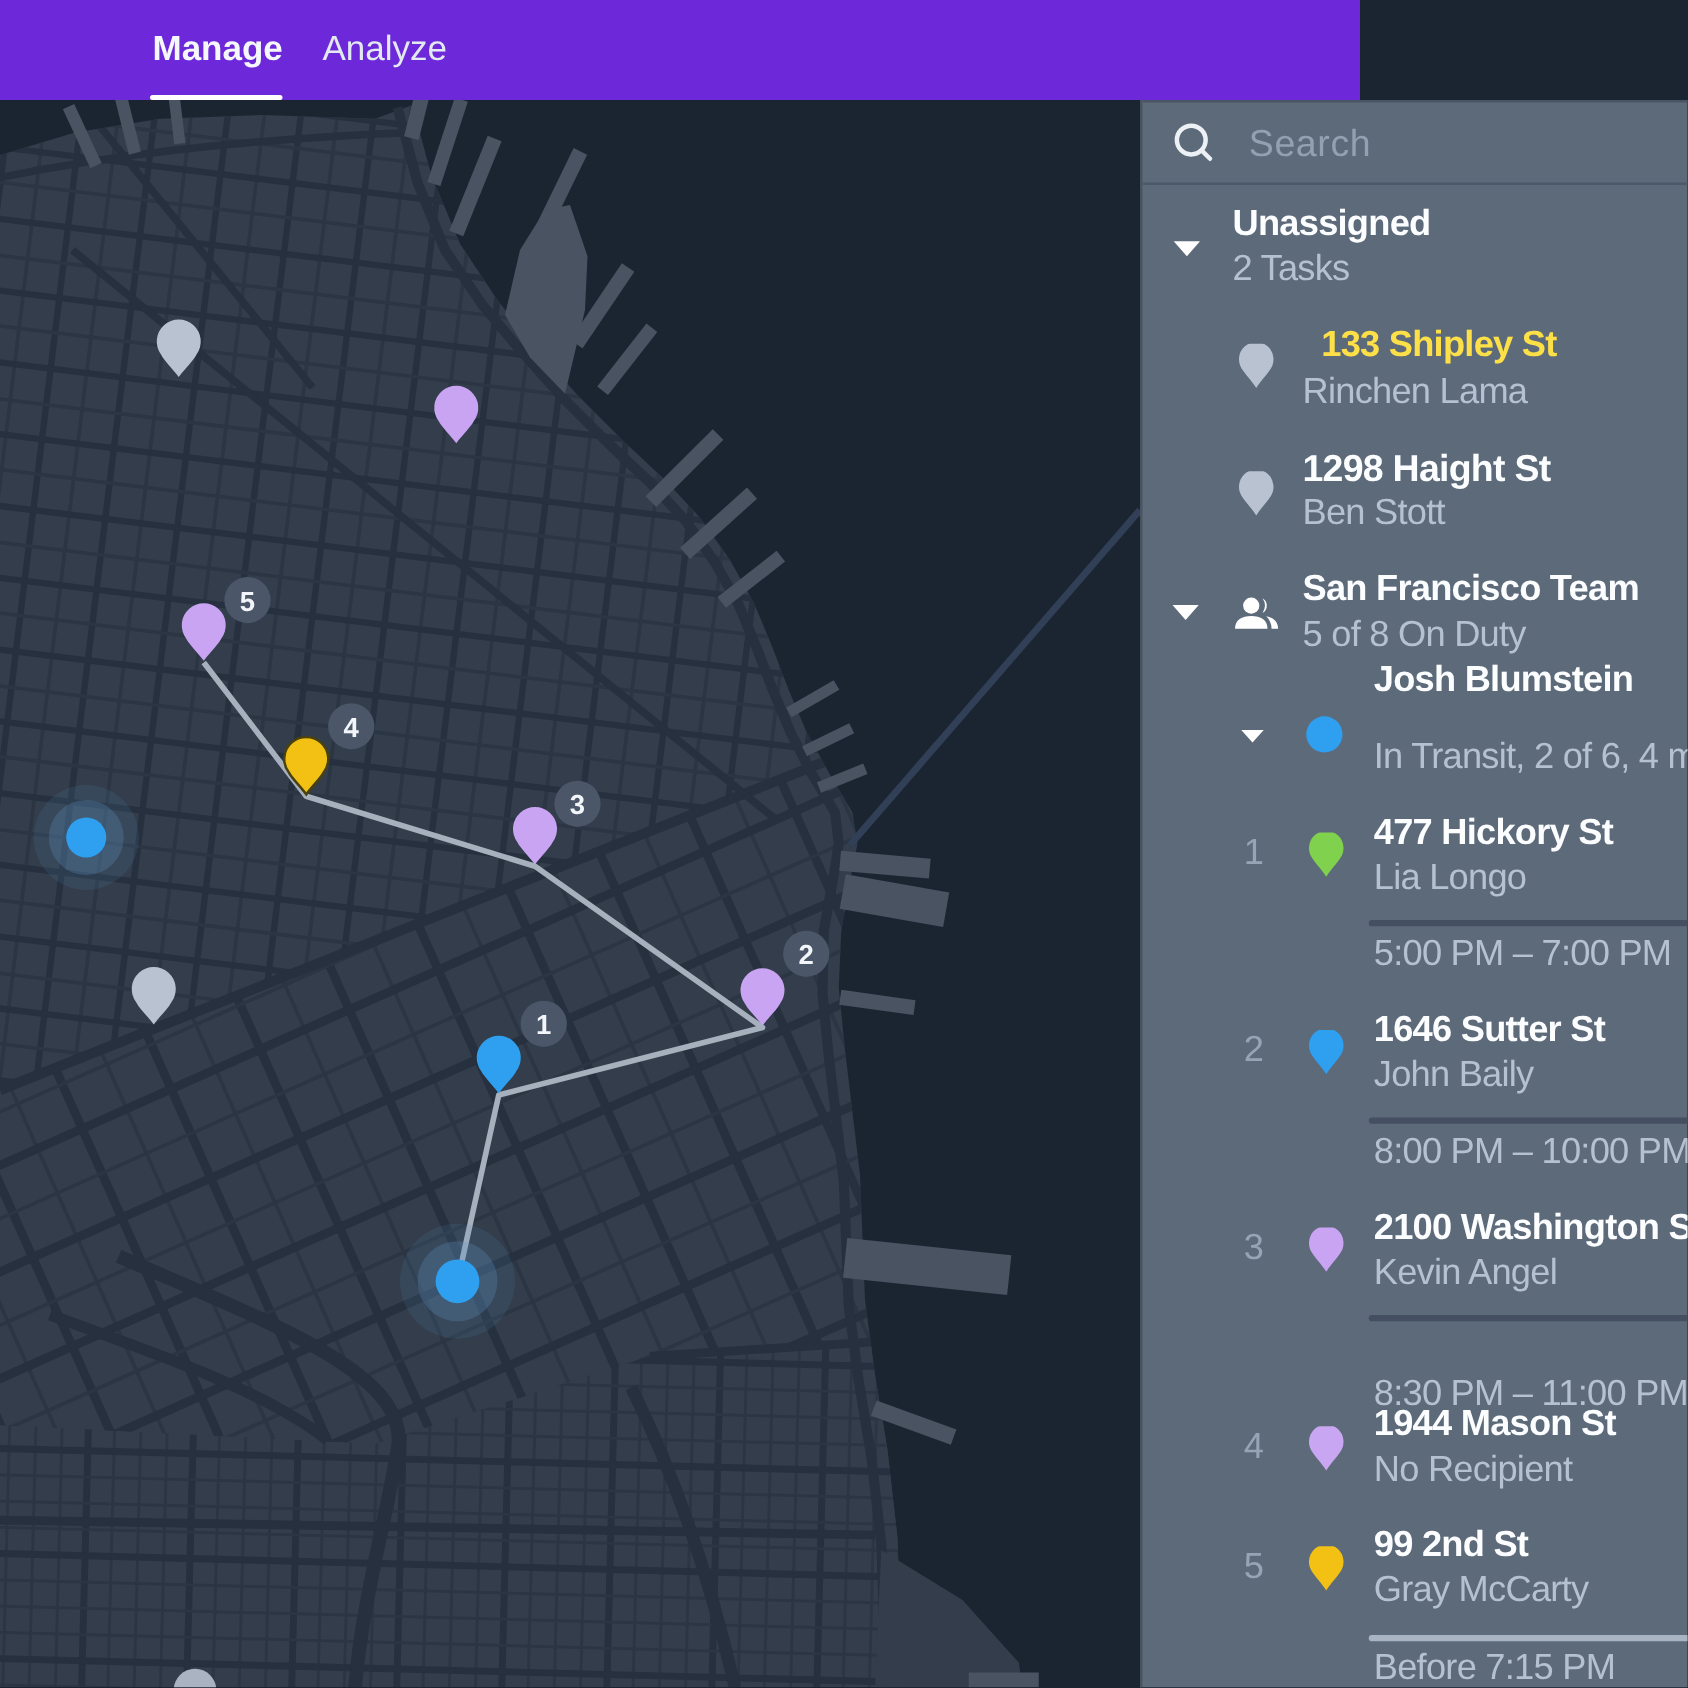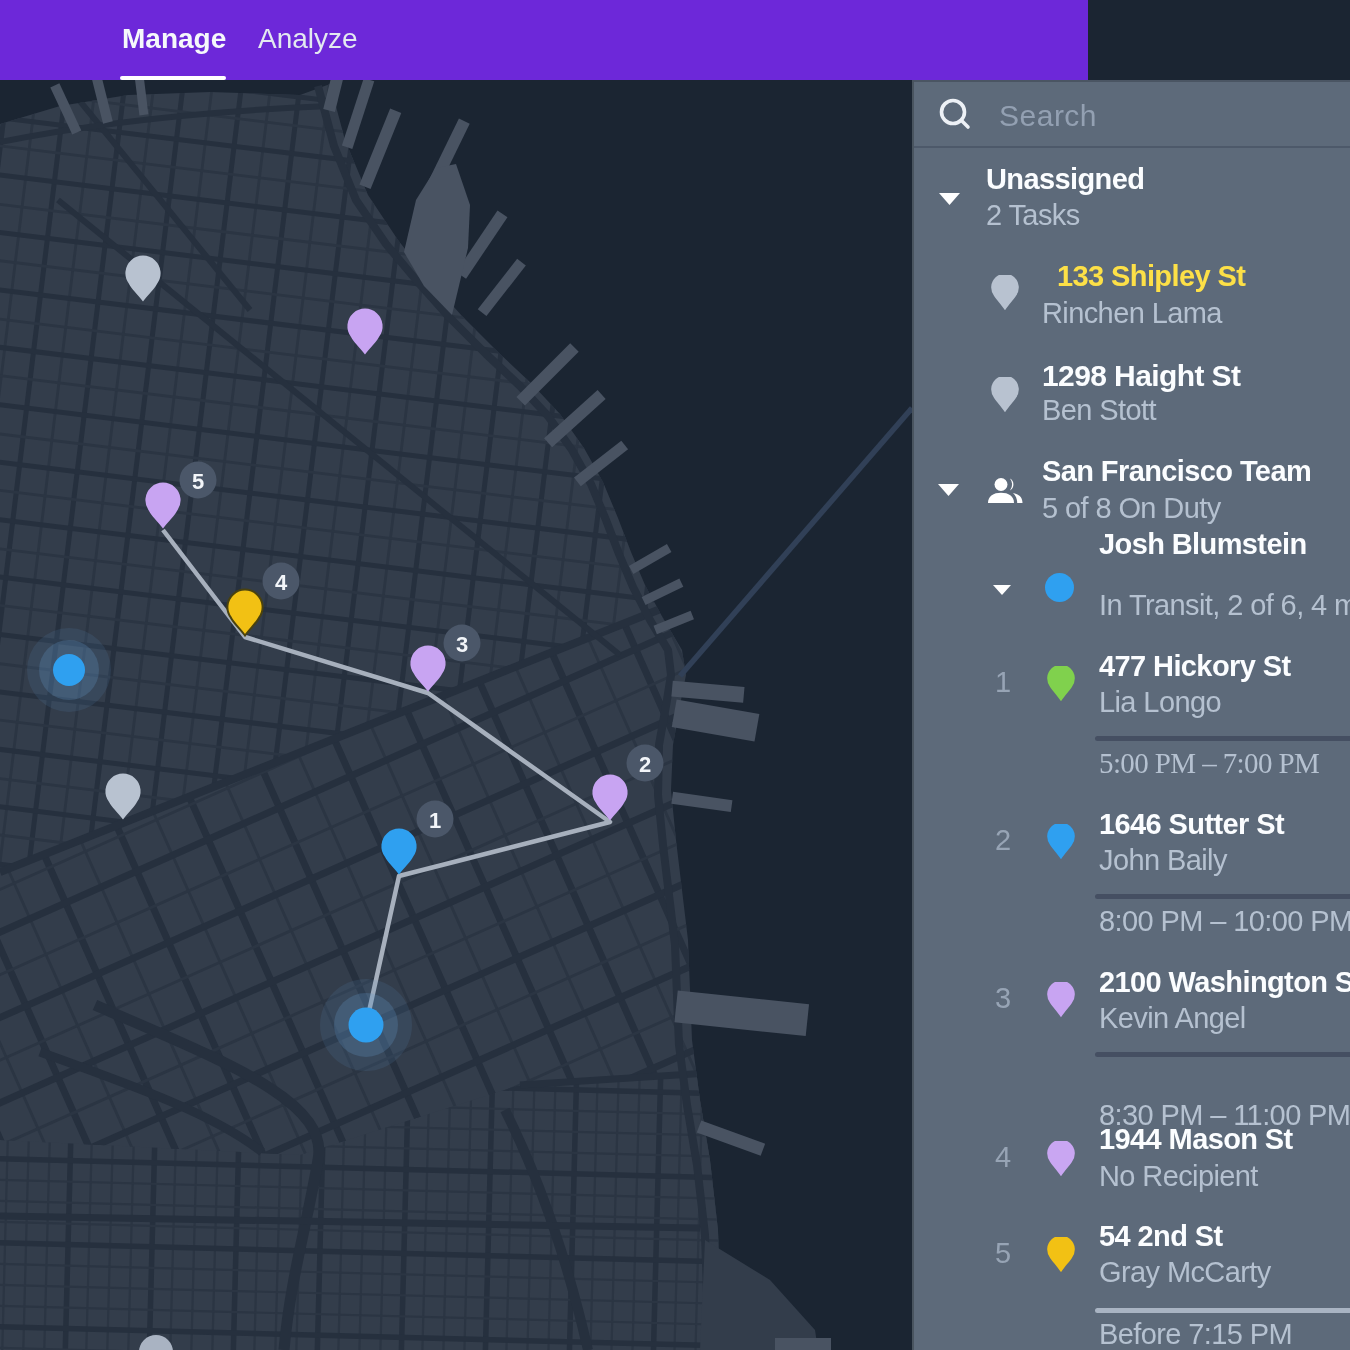--- a/index.html
+++ b/index.html
@@ -173,24 +173,24 @@
       <div style="position:absolute;left:81px;top:1079px;transform:translateY(-54%);font-size:29px;font-weight:400;color:#97a4b5;white-space:nowrap;letter-spacing:-0.6px;">4</div>
       <div style="position:absolute;left:132px;top:1061px;"><svg width="30" height="38" viewBox="-15 -14.8 30 38">
           <path d="M0,20.5 C-4.2,14 -8.4,9.9 -10.9,6.1 A13.8,13.8 0 1 1 10.9,6.1 C8.4,9.9 4.2,14 0,20.5 Z" fill="#c9a6f2"></path>
         </svg></div>
       <div style="position:absolute;left:185px;top:1061px;transform:translateY(-54%);font-size:29px;font-weight:700;color:#fbfdff;white-space:nowrap;letter-spacing:-0.6px;">1944 Mason St</div>
       <div style="position:absolute;left:185px;top:1098px;transform:translateY(-54%);font-size:29px;font-weight:400;color:#b5c1d0;white-space:nowrap;letter-spacing:-0.6px;">No Recipient</div>
       <div style="position:absolute;left:81px;top:1175px;transform:translateY(-54%);font-size:29px;font-weight:400;color:#97a4b5;white-space:nowrap;letter-spacing:-0.6px;">5</div>
       <div style="position:absolute;left:132px;top:1157px;"><svg width="30" height="38" viewBox="-15 -14.8 30 38">
           <path d="M0,20.5 C-4.2,14 -8.4,9.9 -10.9,6.1 A13.8,13.8 0 1 1 10.9,6.1 C8.4,9.9 4.2,14 0,20.5 Z" fill="#f2c114"></path>
         </svg></div>
-      <div style="position:absolute;left:185px;top:1158px;transform:translateY(-54%);font-size:29px;font-weight:700;color:#fbfdff;white-space:nowrap;letter-spacing:-0.6px;">54 2nd St</div>
+      <div style="position:absolute;left:185px;top:1158px;transform:translateY(-54%);font-size:29px;font-weight:700;color:#fbfdff;white-space:nowrap;letter-spacing:-0.6px;">99 2nd St</div>
       <div style="position:absolute;left:185px;top:1194px;transform:translateY(-54%);font-size:29px;font-weight:400;color:#b5c1d0;white-space:nowrap;letter-spacing:-0.6px;">Gray McCarty</div>
       <div style="position:absolute;left:181px;top:656px;width:257px;height:5px;border-radius:3px;background:#454f62;"></div>
-      <div style="position:absolute;left:185px;top:685px;transform:translateY(-54%);font-size:29px;font-weight:400;color:#b5c1d0;white-space:nowrap;letter-spacing:-0.6px;font-family:Liberation Serif, serif;">5:00 PM – 7:00 PM</div>
+      <div style="position:absolute;left:185px;top:685px;transform:translateY(-54%);font-size:29px;font-weight:400;color:#b5c1d0;white-space:nowrap;letter-spacing:-0.6px;">5:00 PM – 7:00 PM</div>
       <div style="position:absolute;left:181px;top:814px;width:257px;height:5px;border-radius:3px;background:#454f62;"></div>
       <div style="position:absolute;left:185px;top:843px;transform:translateY(-54%);font-size:29px;font-weight:400;color:#b5c1d0;white-space:nowrap;letter-spacing:-0.6px;">8:00 PM – 10:00 PM</div>
       <div style="position:absolute;left:181px;top:972px;width:257px;height:5px;border-radius:3px;background:#454f62;"></div>
       <div style="position:absolute;left:185px;top:1001px;transform:translateY(-54%);font-size:29px;font-weight:400;color:#b5c1d0;white-space:nowrap;letter-spacing:-0.6px;margin-top:36px;">8:30 PM – 11:00 PM</div>
       <div style="position:absolute;left:181px;top:1228px;width:257px;height:5px;border-radius:3px;background:#a9b4c3;"></div>
       <div style="position:absolute;left:185px;top:1256px;transform:translateY(-54%);font-size:29px;font-weight:400;color:#b5c1d0;white-space:nowrap;letter-spacing:-0.6px;">Before 7:15 PM</div>
     </div>
 <div id="topbar" style="position:absolute;left:0;top:0;width:1088px;height:80px;background:#6d28d9;overflow:hidden;">
       <div style="position:absolute;left:122px;top:40px;transform:translateY(-52%);font-size:28px;font-weight:700;color:#f5f8fb;">Manage</div>
       <div style="position:absolute;left:120px;top:76px;width:106px;height:4px;background:#fff;border-radius:2px;"></div>

